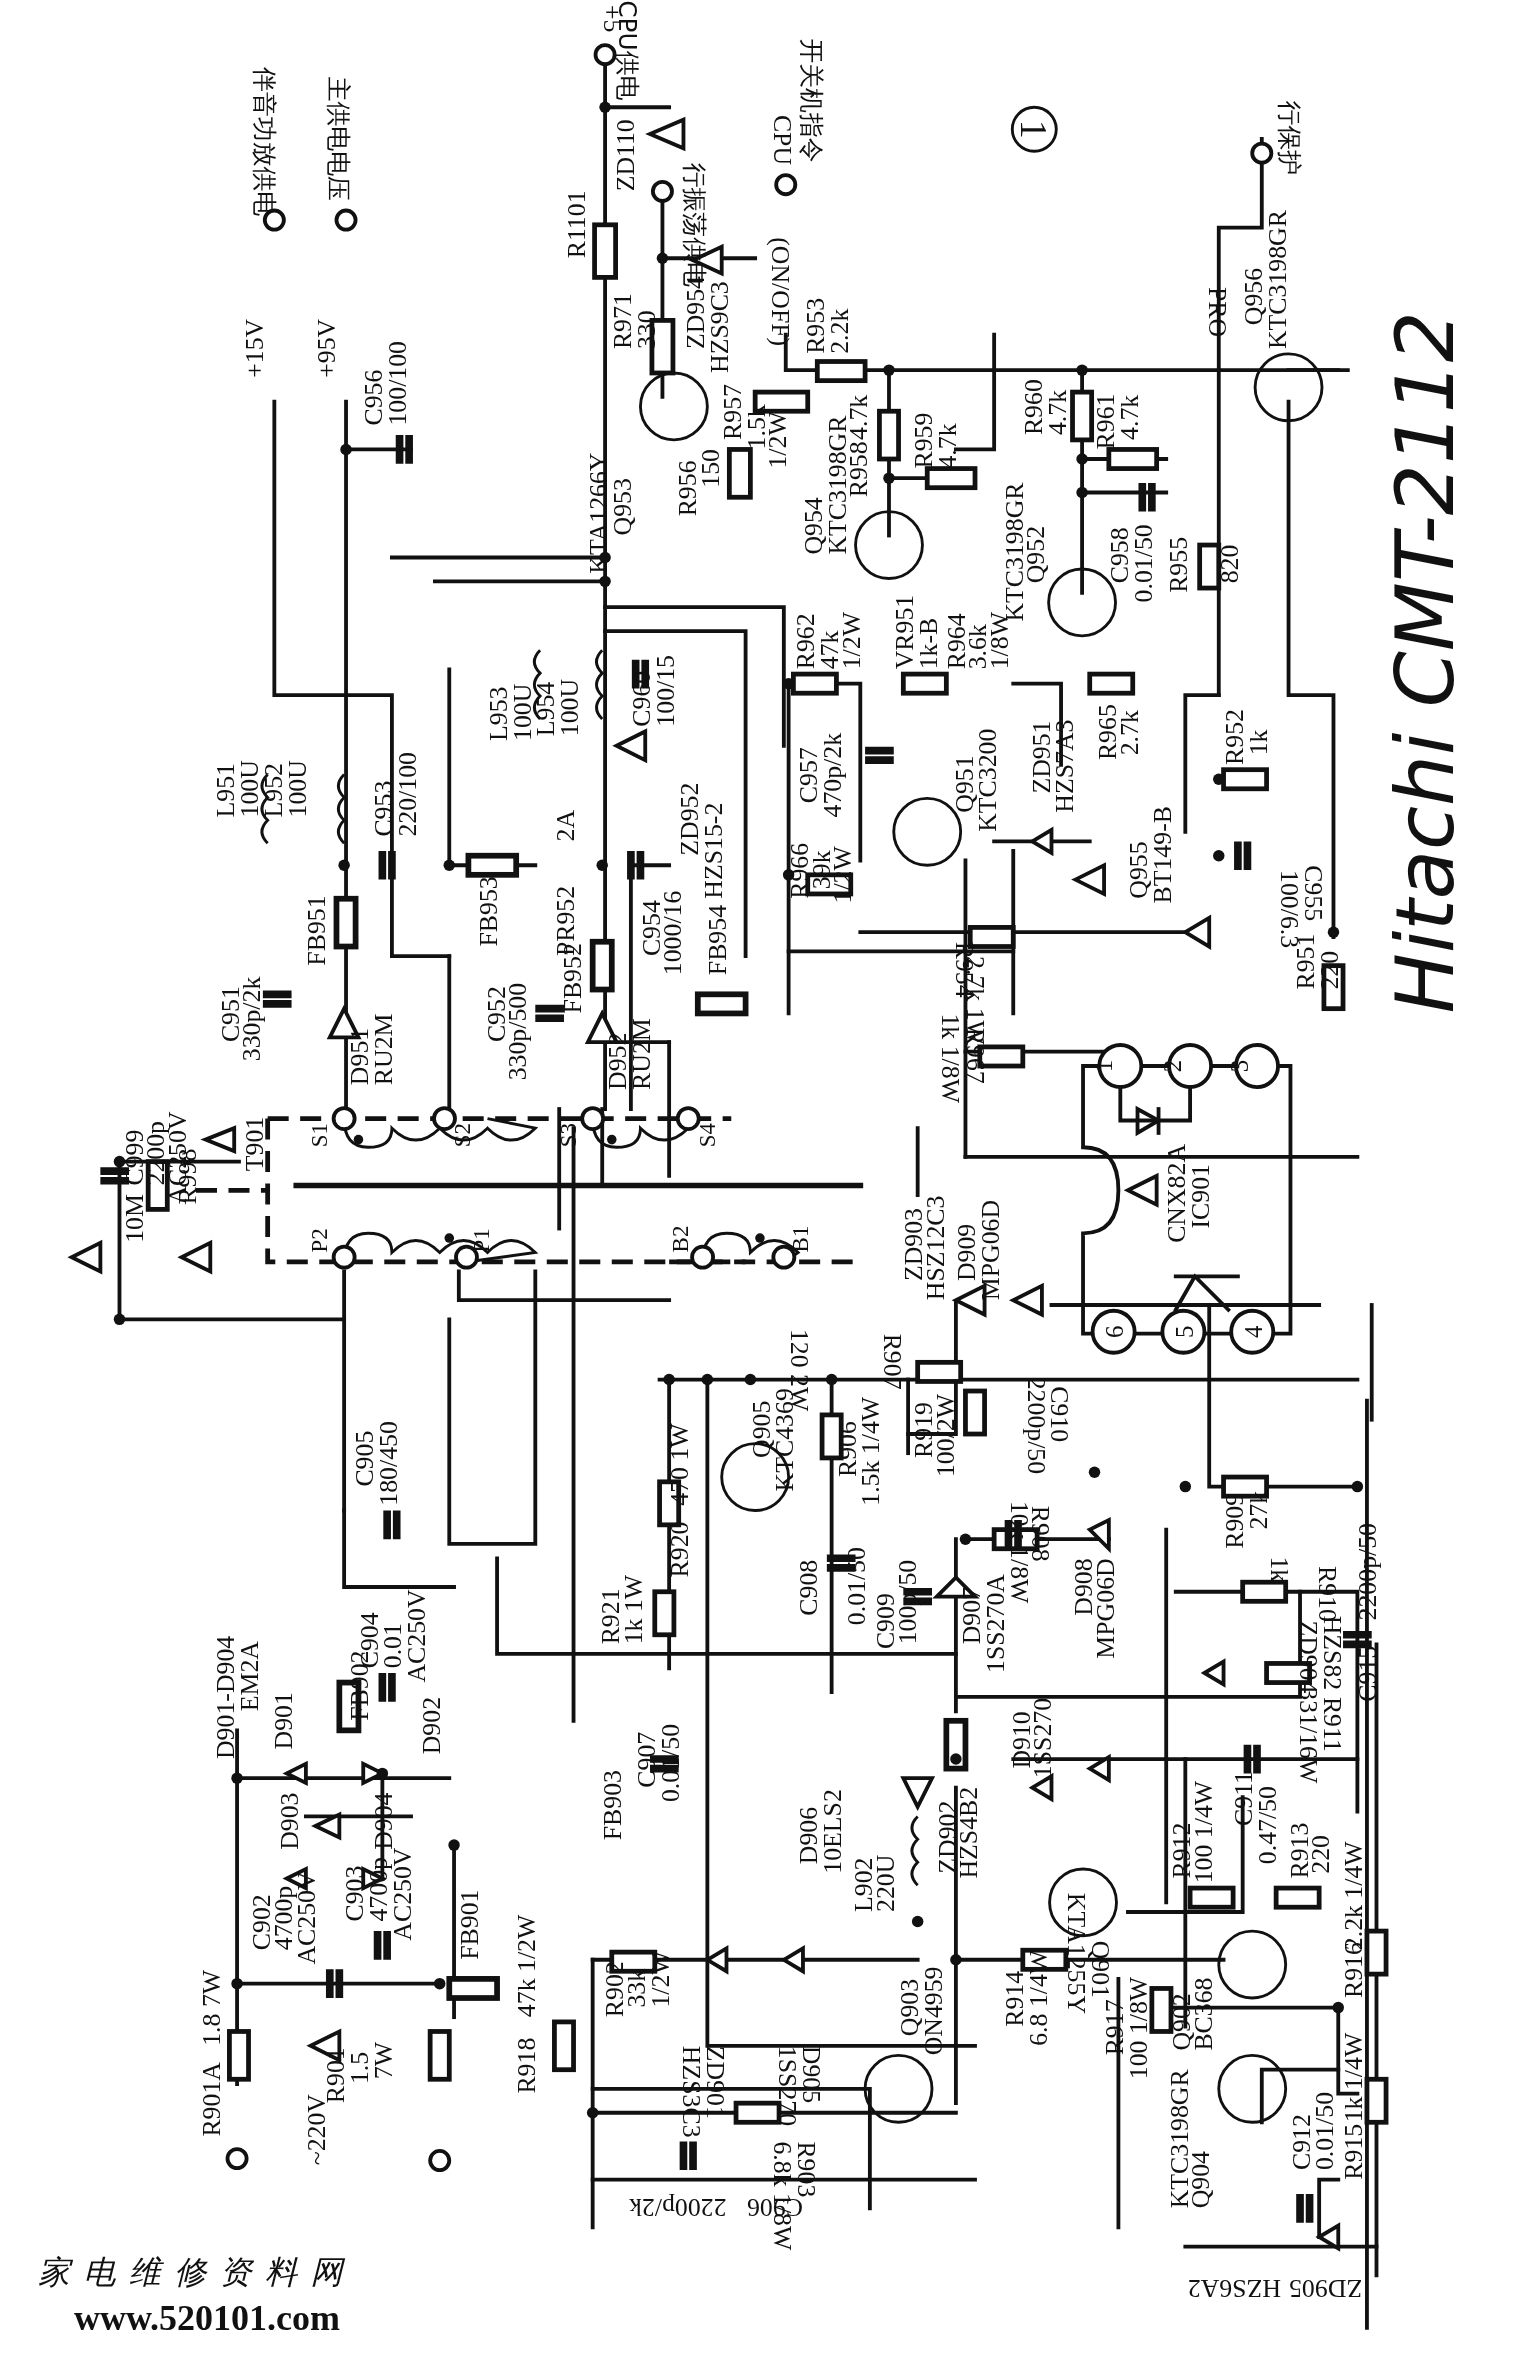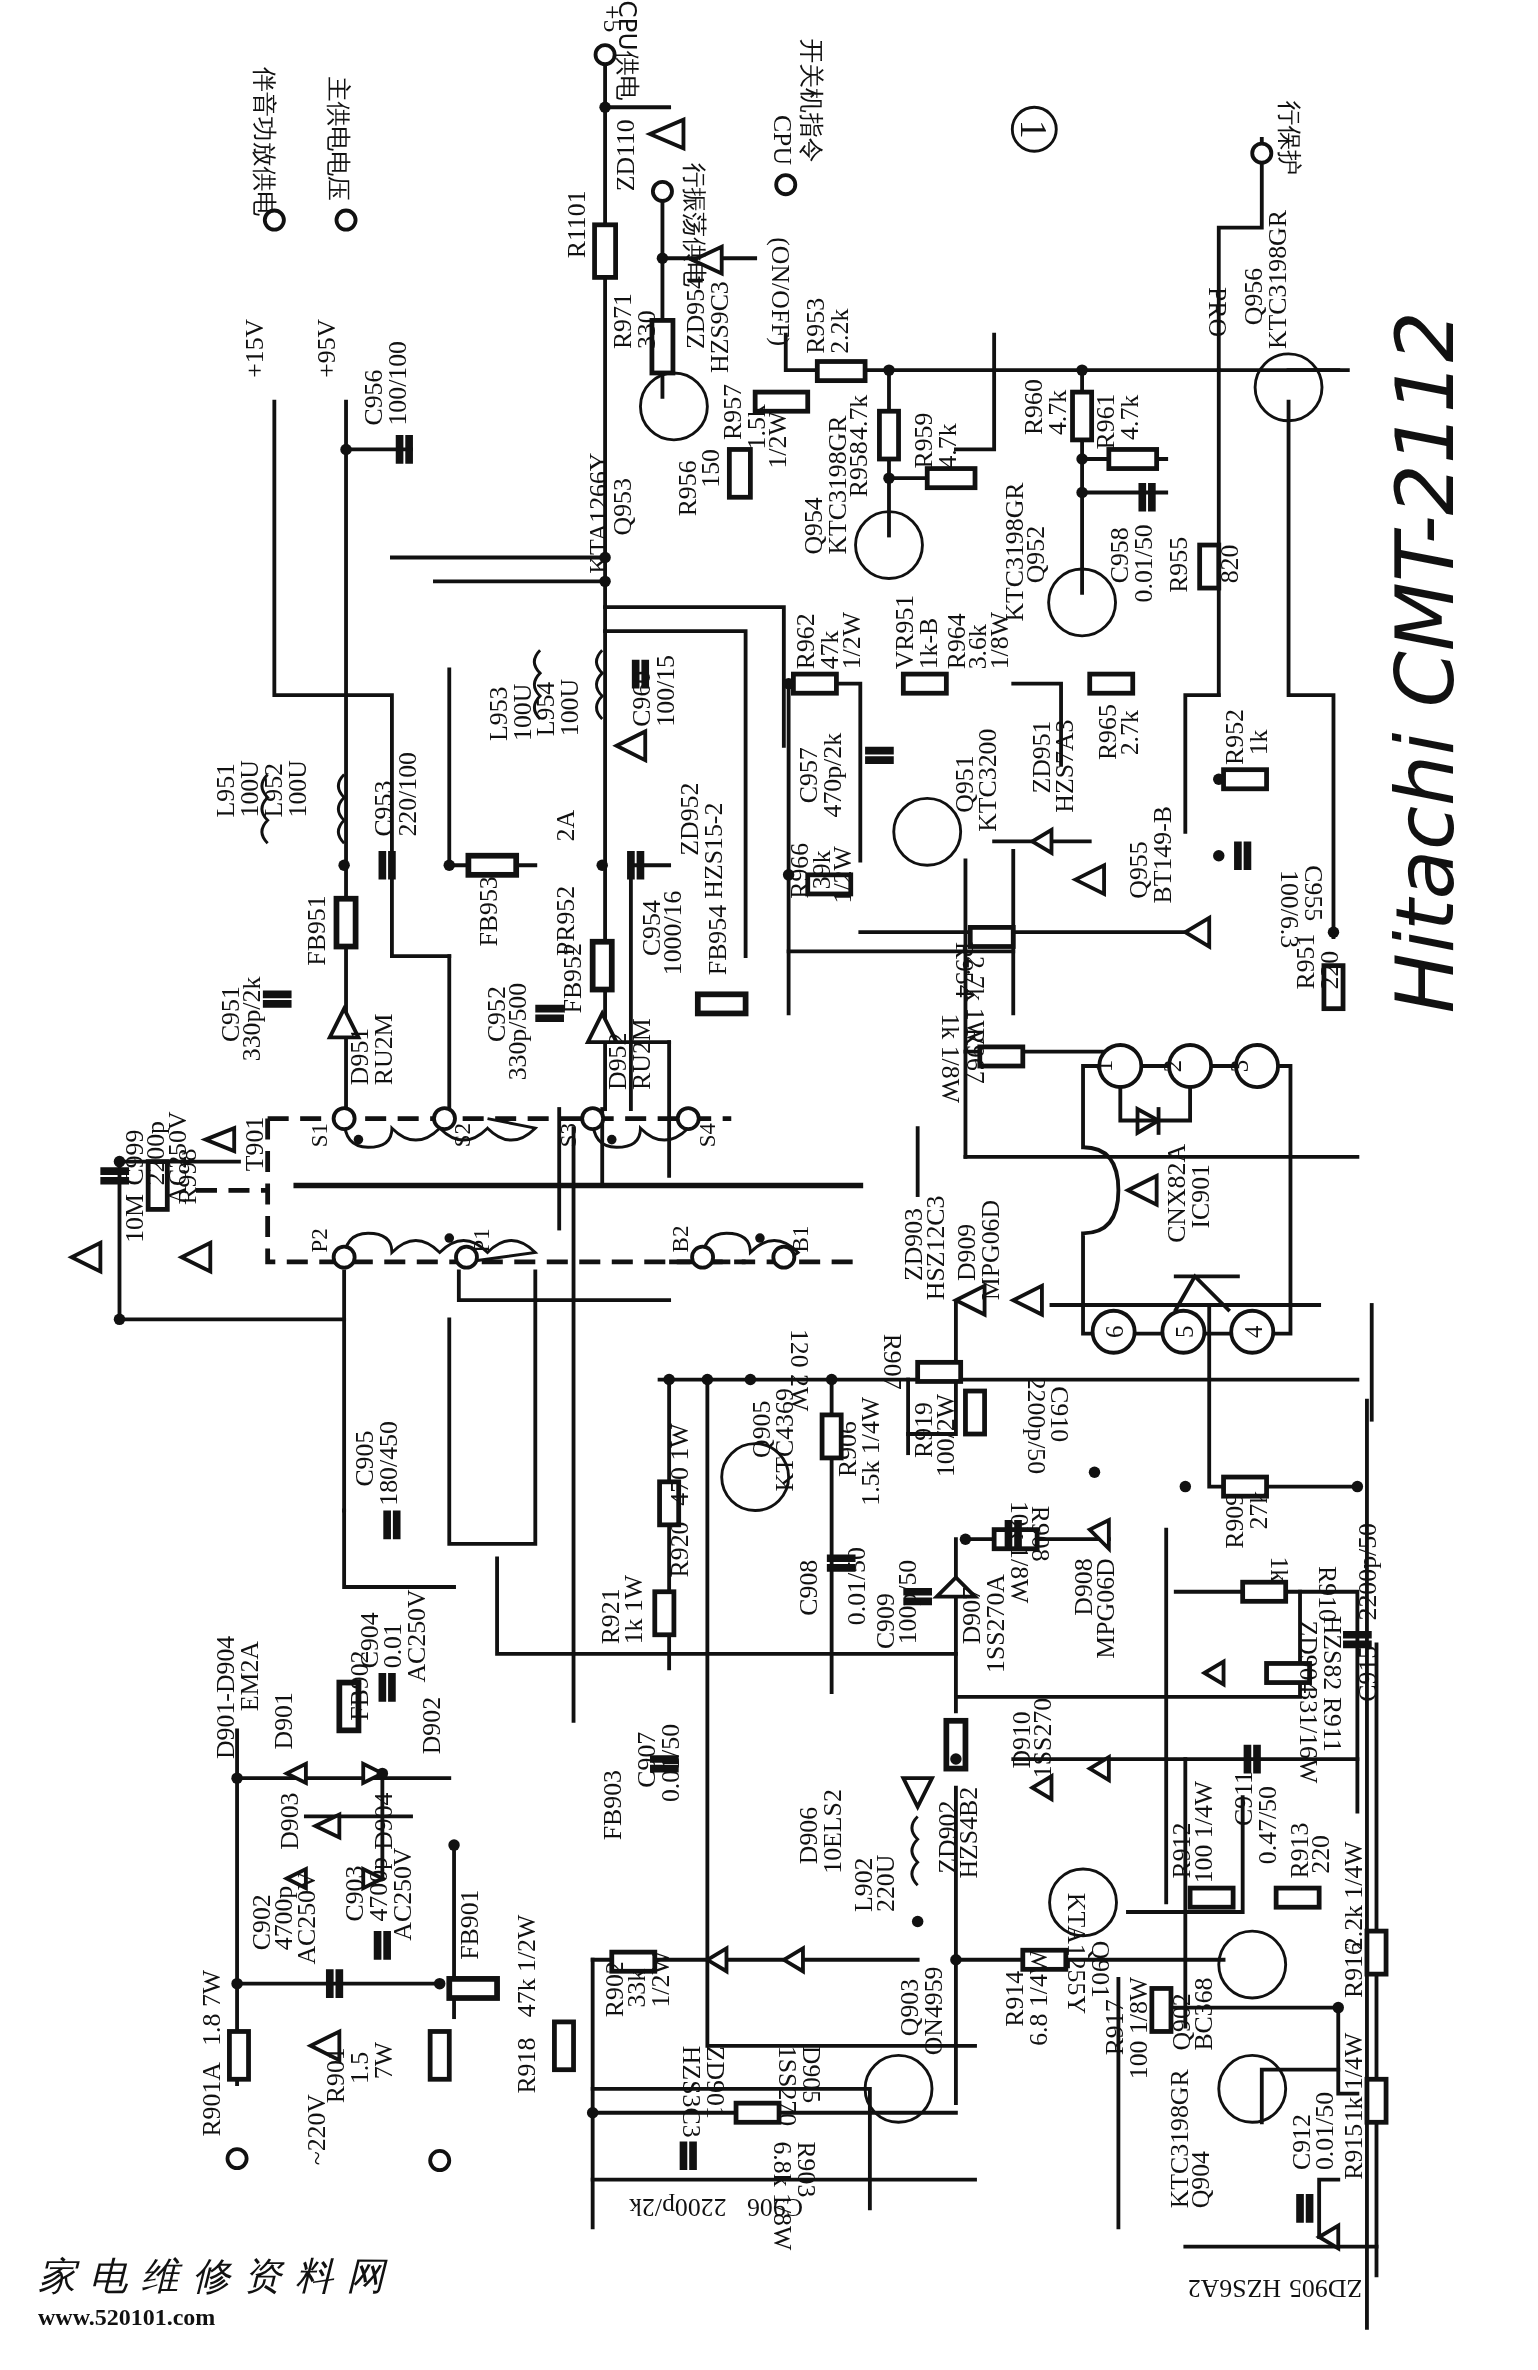--- a/index.html
+++ b/index.html
@@ -16,22 +16,22 @@
   .cap { stroke: #111; stroke-width: 8; }
   .diode { fill: #fff; stroke: #111; stroke-width: 4; }
   .tri { fill: #fff; stroke: #111; stroke-width: 4; }
   .lbl { font-family: "Liberation Serif", serif; font-size: 27px; fill: #111; }
   .lbl-s { font-family: "Liberation Serif", serif; font-size: 24px; fill: #111; }
   .cn { font-family: "DejaVu Sans", sans-serif; font-size: 26px; fill: #111; }
   .hand { font-family: "DejaVu Sans", sans-serif; font-size: 84px; fill: #111; font-style: italic; }
   .circ-num { font-family: "Liberation Serif", serif; font-size: 40px; fill: #111; }
   .pin-num { font-family: "Liberation Serif", serif; font-size: 26px; fill: #111; }
   #watermark { position: absolute; left: 38px; top: 2251px; }
-  #watermark .wm-cn { font-family: Liberation Sans, sans-serif; font-size: 38px; letter-spacing: 13.4px; font-style: italic; }
-  #watermark .wm-url { font-family: "Liberation Serif", serif; font-size: 24px; font-weight: bold; margin-top: 1.9px; }
+  #watermark .wm-cn { font-family: Liberation Sans, sans-serif; font-size: 32px; letter-spacing: 13.4px; font-style: italic; }
+  #watermark .wm-url { font-family: "Liberation Serif", serif; font-size: 36px; font-weight: bold; margin-top: 1.9px; margin-left: 36px; }
 </style>
 </head>
 <body>
 
 <svg id="schematic" viewBox="0 0 1610 2480" xmlns="http://www.w3.org/2000/svg">
 
   <g>
 
     <path class="w" d="M287 420 V727 H410 V1000"></path>
 

